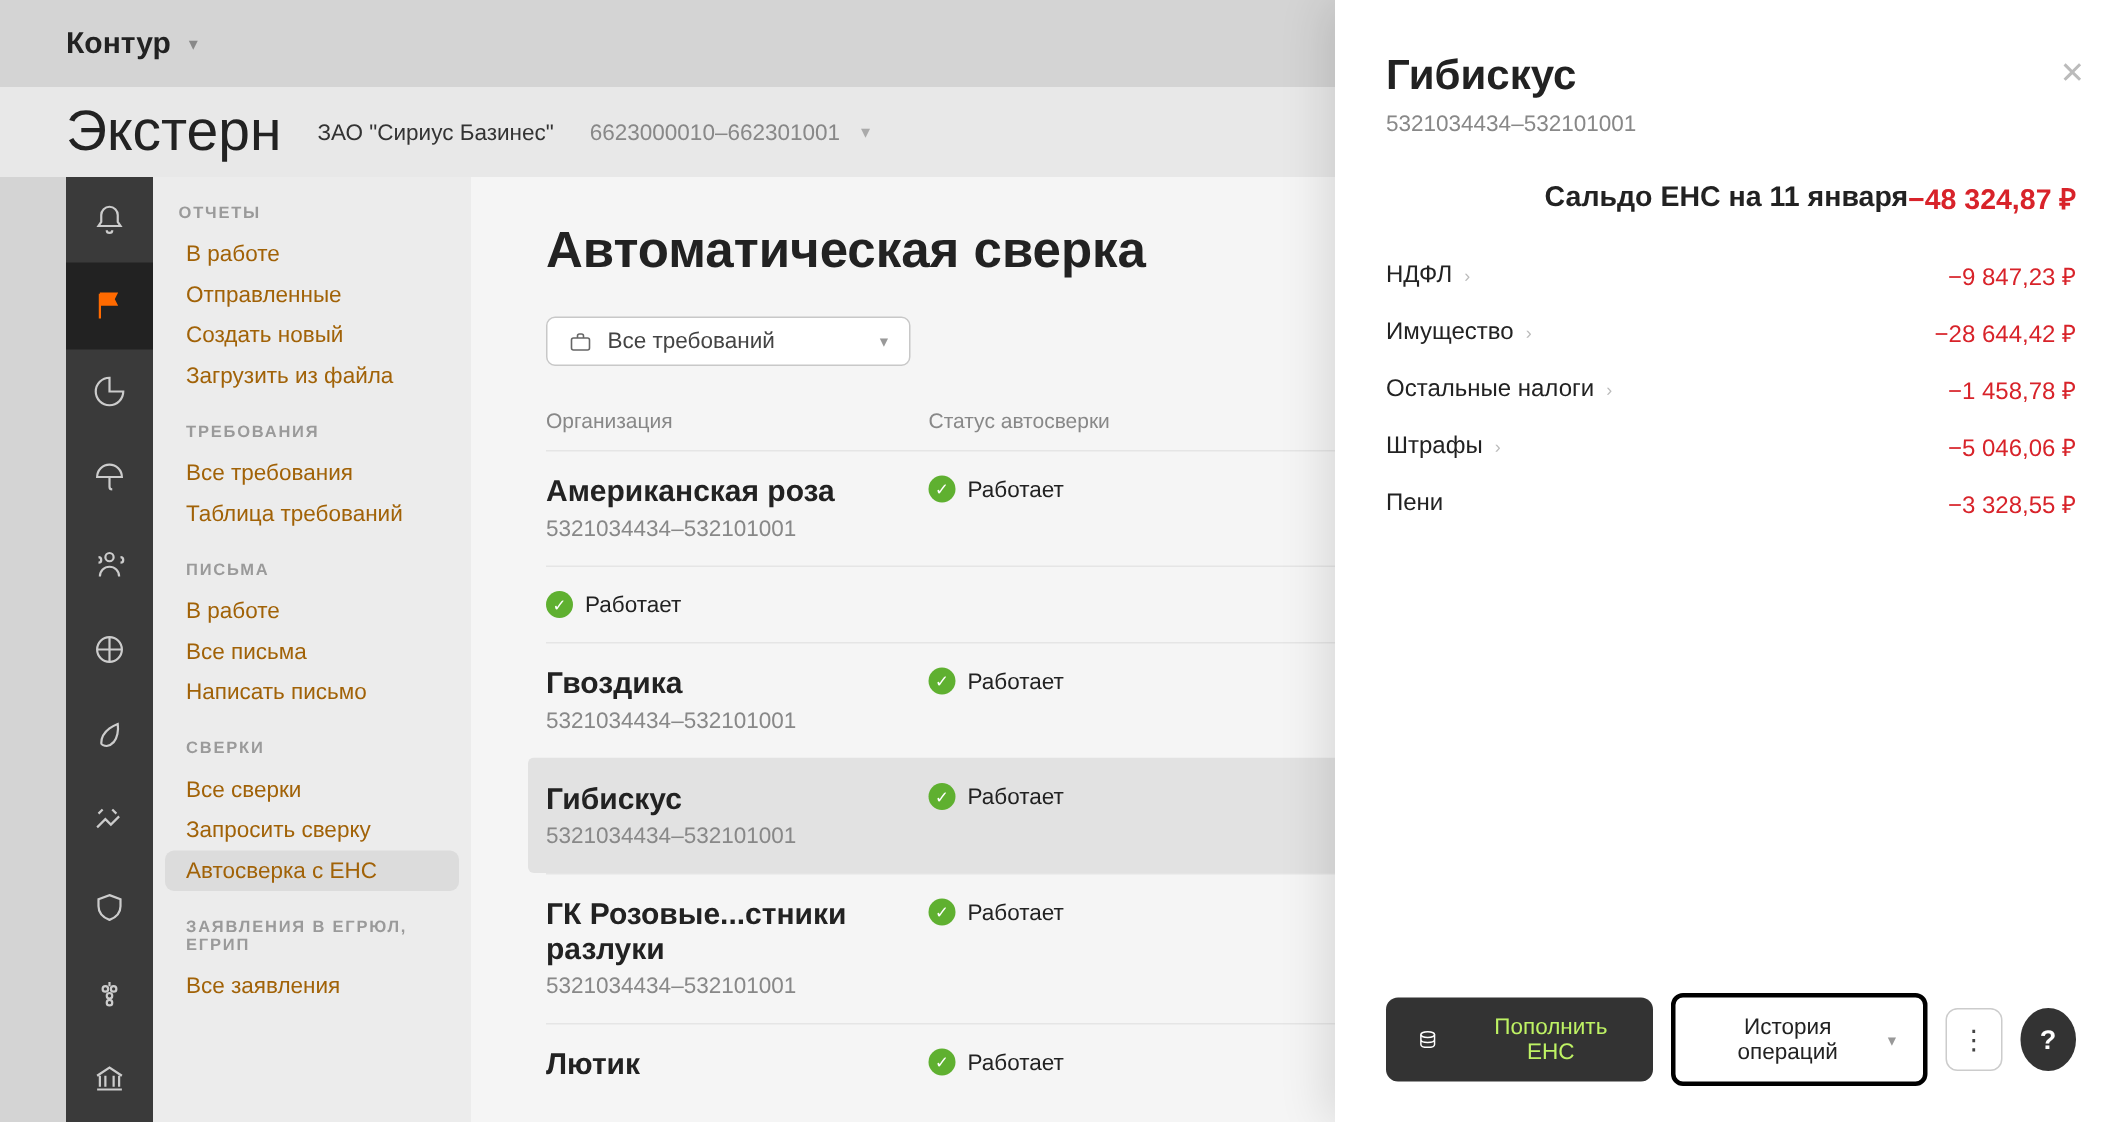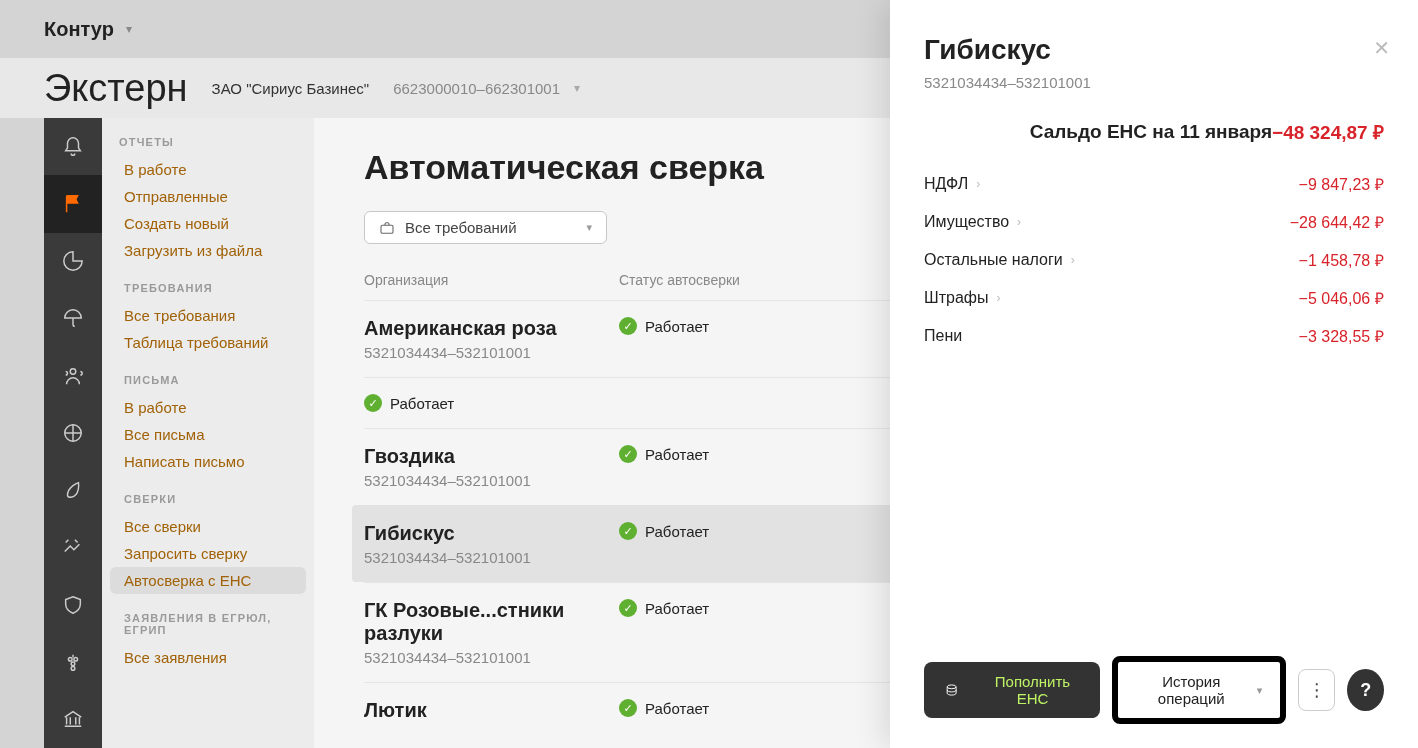--- a/index.html
+++ b/index.html
@@ -240,21 +240,21 @@
       padding: 11px 20px;
       font-size: 15px;
       cursor: pointer;
       display: inline-flex;
       align-items: center;
       gap: 26px;
     }
     .btn-primary svg { width: 18px; height: 18px; stroke: #fff; fill: none; stroke-width: 1.5; }
     .btn-outline {
       background: #fff;
-      border: 6px solid #000000;
+      border: 3px solid #000000;
       border-radius: 8px;
       padding: 11px 18px;
       font-size: 15px;
       cursor: pointer;
       display: inline-flex;
       align-items: center;
       gap: 10px;
       color: #222;
     }
     .btn-outline .chev { color: #999; font-size: 11px; }

